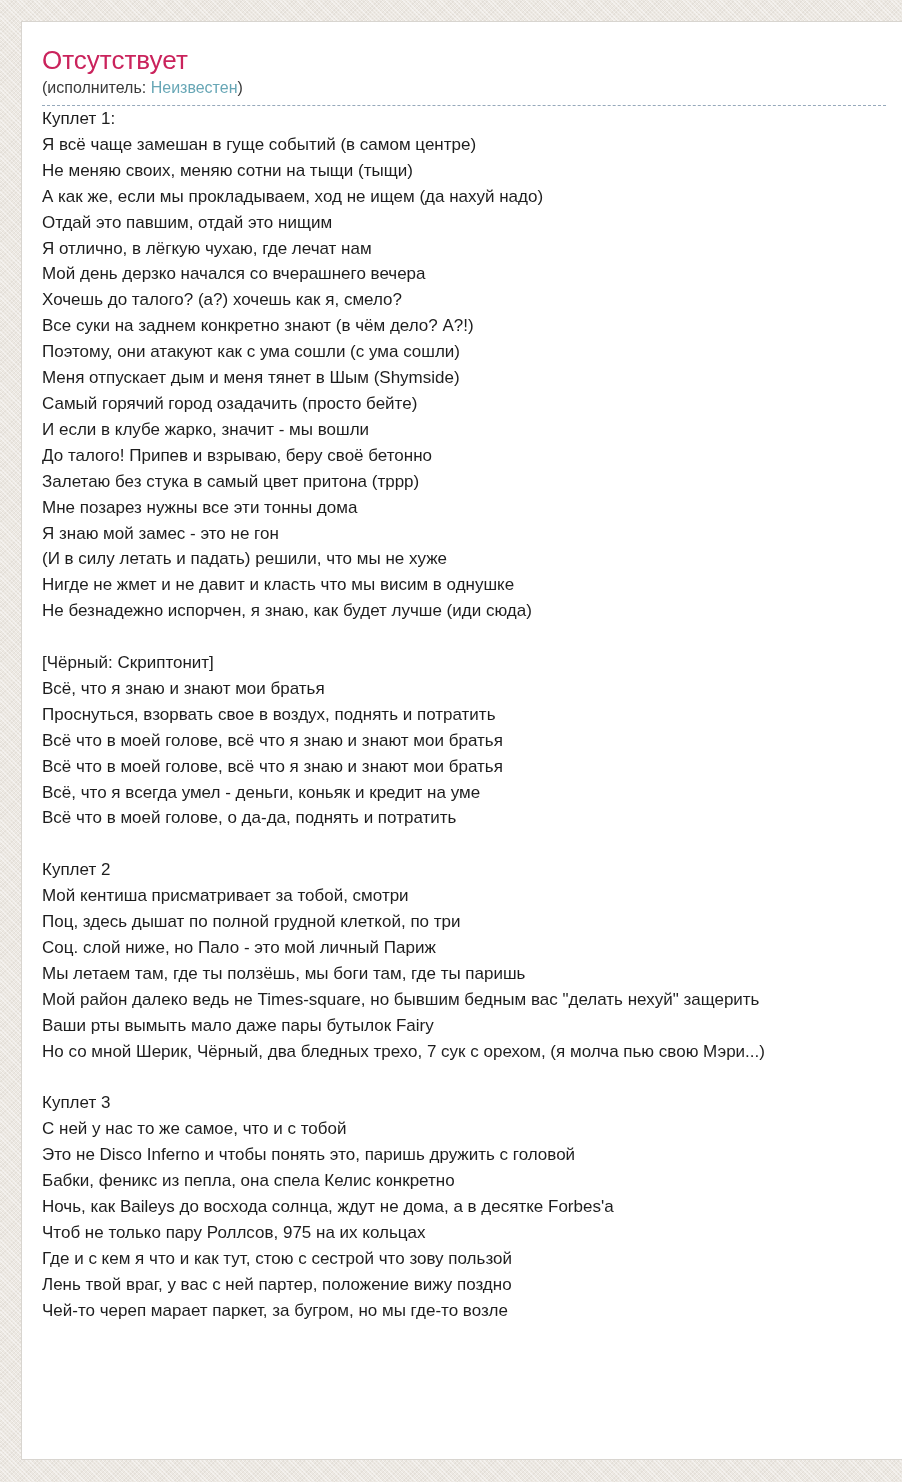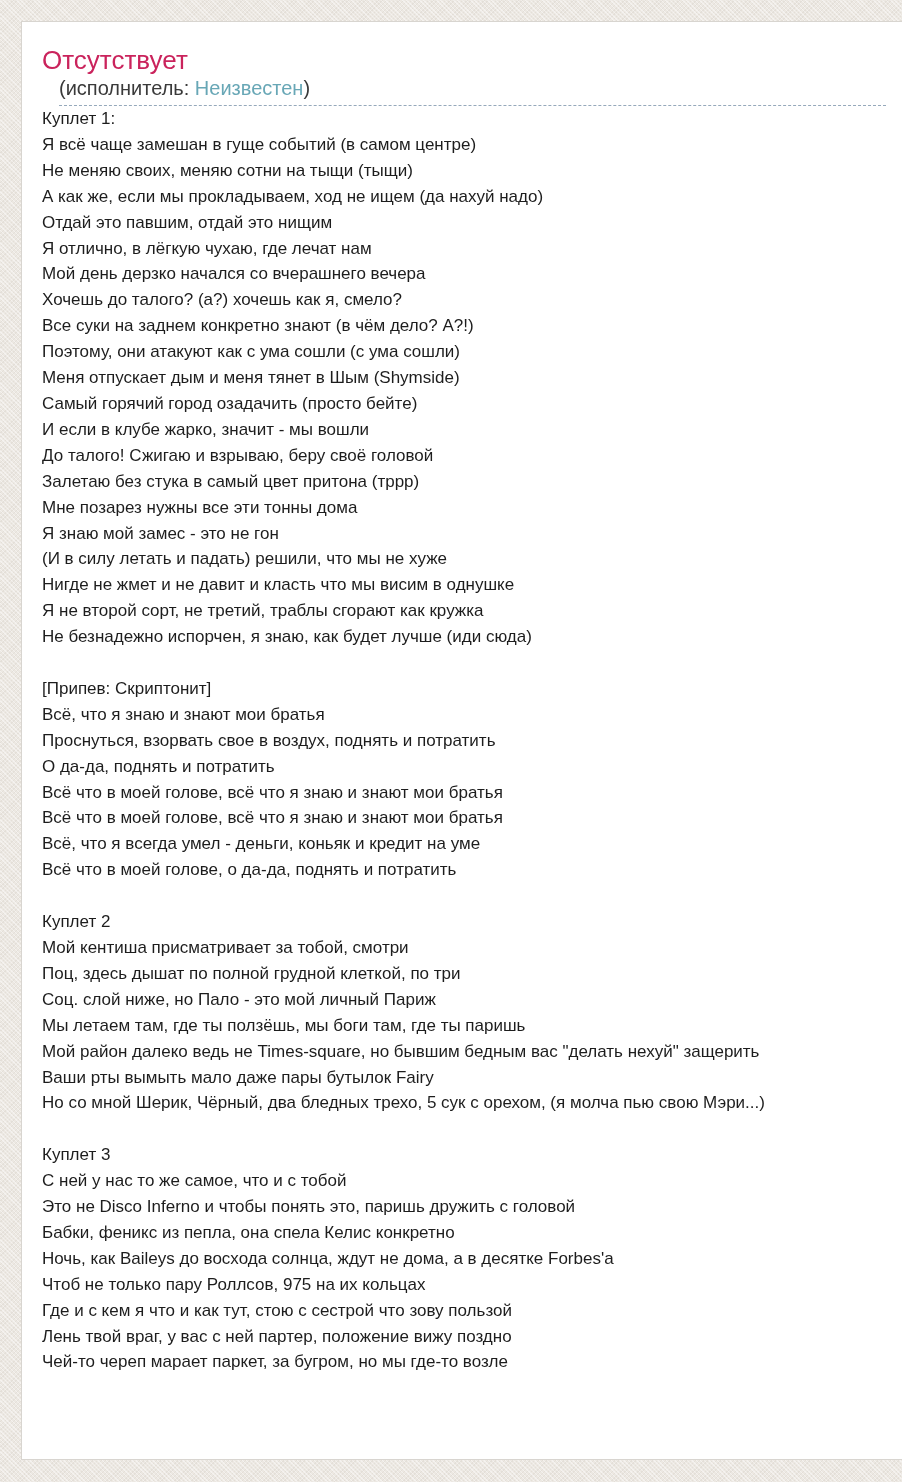--- a/index.html
+++ b/index.html
@@ -27,22 +27,22 @@
     overflow: visible;
   }
   .title {
     margin: 6px 0 4px 2px;
     font-size: 26px;
     line-height: 30px;
     font-weight: 400;
     color: #ca235c;
   }
   .artist-row {
-    margin-left: 19px;
-    font-size: 20px;
+    margin-left: 2px;
+    font-size: 16px;
     line-height: 18px;
     color: #3a3a3a;
     padding-bottom: 8px;
     border-bottom: 1px dashed #96a9bb;
   }
   .artist-link {
     color: #68a7b6;
     text-decoration: none;
     cursor: pointer;
   }
@@ -76,48 +76,46 @@
         <div class="line">А как же, если мы прокладываем, ход не ищем (да нахуй надо)</div>
         <div class="line">Отдай это павшим, отдай это нищим</div>
         <div class="line">Я отлично, в лёгкую чухаю, где лечат нам</div>
         <div class="line">Мой день дерзко начался со вчерашнего вечера</div>
         <div class="line">Хочешь до талого? (а?) хочешь как я, смело?</div>
         <div class="line">Все суки на заднем конкретно знают (в чём дело? А?!)</div>
         <div class="line">Поэтому, они атакуют как с ума сошли (с ума сошли)</div>
         <div class="line">Меня отпускает дым и меня тянет в Шым (Shymside)</div>
         <div class="line">Самый горячий город озадачить (просто бейте)</div>
         <div class="line">И если в клубе жарко, значит - мы вошли</div>
-        <div class="line">До талого! Сжигаю и взрываю, беру своё головой</div>
+        <div class="line">До талого! Припев и взрываю, беру своё бетонно</div>
         <div class="line">Залетаю без стука в самый цвет притона (тррр)</div>
         <div class="line">Мне позарез нужны все эти тонны дома</div>
         <div class="line">Я знаю мой замес - это не гон</div>
         <div class="line">(И в силу летать и падать) решили, что мы не хуже</div>
         <div class="line">Нигде не жмет и не давит и класть что мы висим в однушке</div>
-        <div class="line">Я не второй сорт, не третий, траблы сгорают как кружка</div>
         <div class="line">Не безнадежно испорчен, я знаю, как будет лучше (иди сюда)</div>
       </div>
       <div class="stanza">
-        <div class="line">[Припев: Скриптонит]</div>
+        <div class="line">[Чёрный: Скриптонит]</div>
         <div class="line">Всё, что я знаю и знают мои братья</div>
         <div class="line">Проснуться, взорвать свое в воздух, поднять и потратить</div>
-        <div class="line">О да-да, поднять и потратить</div>
         <div class="line">Всё что в моей голове, всё что я знаю и знают мои братья</div>
         <div class="line">Всё что в моей голове, всё что я знаю и знают мои братья</div>
         <div class="line">Всё, что я всегда умел - деньги, коньяк и кредит на уме</div>
         <div class="line">Всё что в моей голове, о да-да, поднять и потратить</div>
       </div>
       <div class="stanza">
         <div class="line">Куплет 2</div>
         <div class="line">Мой кентиша присматривает за тобой, смотри</div>
         <div class="line">Поц, здесь дышат по полной грудной клеткой, по три</div>
         <div class="line">Соц. слой ниже, но Пало - это мой личный Париж</div>
         <div class="line">Мы летаем там, где ты ползёшь, мы боги там, где ты паришь</div>
         <div class="line">Мой район далеко ведь не Times-square, но бывшим бедным вас "делать нехуй" защерить</div>
         <div class="line">Ваши рты вымыть мало даже пары бутылок Fairy</div>
-        <div class="line">Но со мной Шерик, Чёрный, два бледных трехо, 5 сук с орехом, (я молча пью свою Мэри...)</div>
+        <div class="line">Но со мной Шерик, Чёрный, два бледных трехо, 7 сук с орехом, (я молча пью свою Мэри...)</div>
       </div>
       <div class="stanza">
         <div class="line">Куплет 3</div>
         <div class="line">С ней у нас то же самое, что и с тобой</div>
         <div class="line">Это не Disco Inferno и чтобы понять это, паришь дружить с головой</div>
         <div class="line">Бабки, феникс из пепла, она спела Келис конкретно</div>
         <div class="line">Ночь, как Baileys до восхода солнца, ждут не дома, а в десятке Forbes'а</div>
         <div class="line">Чтоб не только пару Роллсов, 975 на их кольцах</div>
         <div class="line">Где и с кем я что и как тут, стою с сестрой что зову пользой</div>
         <div class="line">Лень твой враг, у вас с ней партер, положение вижу поздно</div>

